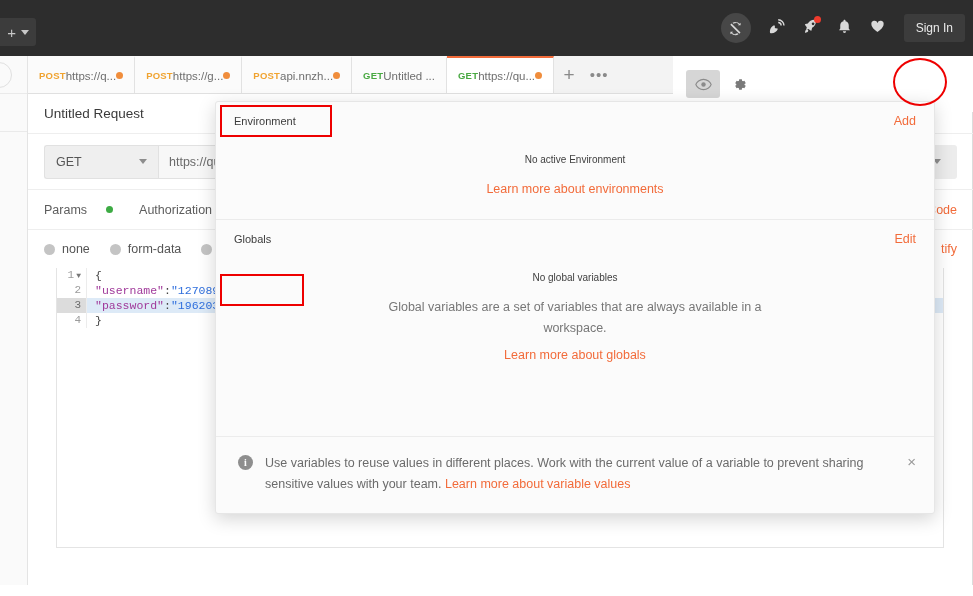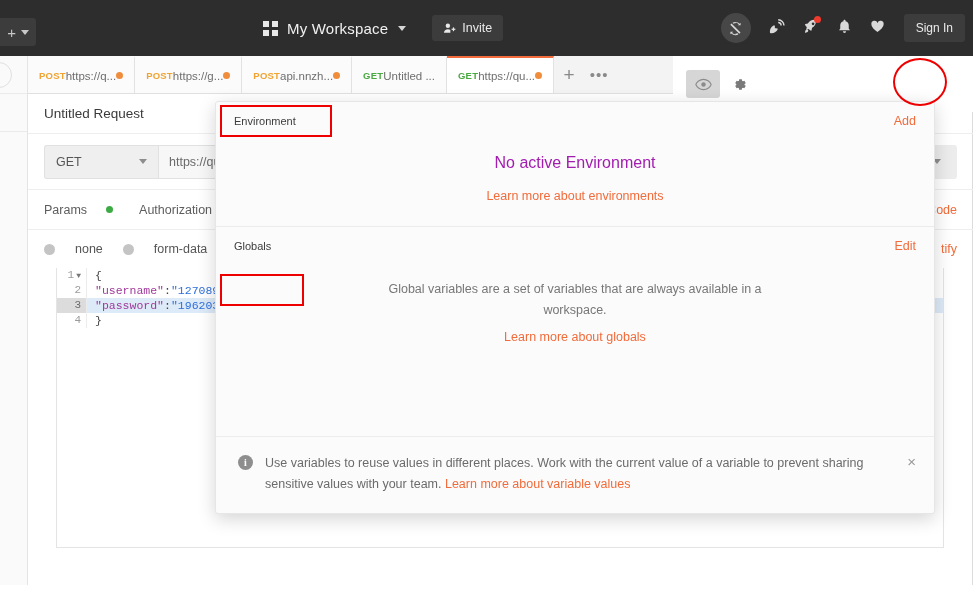--- a/index.html
+++ b/index.html
@@ -162,21 +162,21 @@
   }
   .reqtab { font-size: 12.5px; color: #5d5d5d; display: flex; align-items: center; gap: 19px; }
   .green-dot { width: 7px; height: 7px; border-radius: 50%; background: #3dab44; }
   .code-link { margin-left: auto; color: #f26b3a; font-size: 12.5px; }
 
   
   .bodytypes {
     position: absolute; left: 0; top: 174px; height: 38px; width: 945px;
     display: flex; align-items: center; gap: 20px; padding: 0 16px;
   }
-  .radio-item { display: flex; align-items: center; gap: 20px; font-size: 12.5px; color: #555; }
+  .radio-item { display: flex; align-items: center; gap: 7px; font-size: 12.5px; color: #555; }
   .radio-dot { width: 11px; height: 11px; border-radius: 50%; background: #c4c4c4; }
   .beautify-link { margin-left: auto; color: #f26b3a; font-size: 12.5px; }
 
   
   .editor {
     position: absolute; left: 28px; top: 212px; width: 888px; height: 280px;
     border: 1px solid #e4e4e4; border-top: none; background: #ffffff;
     font-family: "Liberation Mono", monospace; font-size: 11.5px;
   }
   .ed-line { display: flex; height: 15px; align-items: center; }
@@ -233,21 +233,21 @@
     box-shadow: 0 5px 18px rgba(0,0,0,0.17);
     z-index: 50;
   }
   .pan-sec-head {
     height: 38px; display: flex; align-items: center; justify-content: space-between;
     padding: 0 18px;
   }
   .pan-sec-title { font-size: 11px; color: #3c3c3c; }
   .pan-action { font-size: 12.5px; color: #f26b3a; }
   .pan-body { padding: 14px 0 22px; text-align: center; }
-  .pan-h { font-size: 16px; color: #a21caf; margin-bottom: 14px; }
+  .pan-h { font-size: 10px; color: #404040; margin-bottom: 14px; }
   .pan-p {
     font-size: 12.5px; color: #777; line-height: 21px;
     width: 380px; margin: 0 auto 6px;
   }
   .pan-link { font-size: 12.5px; color: #f26b3a; }
   .pan-div { height: 1px; background: #ebebeb; }
   .pan-foot {
     position: absolute; left: 0; bottom: 0; width: 100%;
     border-top: 1px solid #ececec; padding: 16px 18px 18px 22px;
     display: flex; gap: 12px; align-items: flex-start;
@@ -268,39 +268,20 @@
 
 <div id="app">
 
   <div class="topbar">
 
     <div class="new-btn">
       <span class="new-plus">+</span>
       <span class="caret-wh"></span>
     </div>
 
-    <div class="ws-group">
-      <span class="grid-icon">
-          <i></i>
-          <i></i>
-          <i></i>
-          <i></i>
-        </span>
-      <span class="ws-title">My Workspace</span>
-      <span class="ws-caret"></span>
-      <div class="invite-btn">
-        <svg width="13" height="13" viewBox="0 0 16 16">
-          <circle cx="6" cy="4.6" r="2.7" fill="#e9e9e9"></circle>
-          <path d="M1.2 13.2c0-2.7 2.2-4.2 4.8-4.2 1.2 0 2.3.3 3.1.9v3.3z" fill="#e9e9e9"></path>
-          <rect x="10.6" y="8.2" width="4.6" height="1.5" fill="#e9e9e9"></rect>
-          <rect x="12.15" y="6.65" width="1.5" height="4.6" fill="#e9e9e9"></rect>
-        </svg>
-        <span>Invite</span>
-      </div>
-    </div>
 
     <div class="right-icons">
       <span class="icon-circle-off">
         <svg width="17" height="17" viewBox="0 0 20 20">
           <path d="M10 3.2c1.6 0 3 .7 4 1.8l-1.2 1.2H16V3.2l-1.1 1.1A6.6 6.6 0 0 0 10 2.3a6.8 6.8 0 0 0-3.5 1l1.1 1.1c.7-.3 1.5-.5 2.4-.5z" fill="#d9d9d9"></path>
           <path d="M10 16.8c-1.6 0-3-.7-4-1.8l1.2-1.2H4v3.1l1.1-1.1a6.6 6.6 0 0 0 4.9 2 6.8 6.8 0 0 0 3.5-1l-1.1-1.1c-.7.3-1.5.5-2.4.5z" fill="#d9d9d9"></path>
           <rect x="2.5" y="9.2" width="15" height="1.9" fill="#d9d9d9" transform="rotate(45 10 10)"></rect>
         </svg>
       </span>
       <span>
@@ -466,20 +447,21 @@
       <a class="pan-link">Learn more about environments</a>
     </div>
 
     <div class="pan-div"></div>
 
     <div class="pan-sec-head">
       <span class="pan-sec-title">Globals</span>
       <span class="pan-action">Edit</span>
     </div>
     <div class="pan-body">
+      <div class="pan-h">No global variables</div>
       <div class="pan-p">Global variables are a set of variables that are always available in a workspace.</div>
       <a class="pan-link">Learn more about globals</a>
     </div>
 
     <div class="pan-foot">
       <span class="info-ic">i</span>
       <div class="foot-txt">
         <span>Use variables to reuse values in different places. Work with the current value of a variable to prevent sharing sensitive values with your team. </span><a class="pan-link">Learn more about variable values</a>
       </div>
       <span class="foot-close">×</span>

